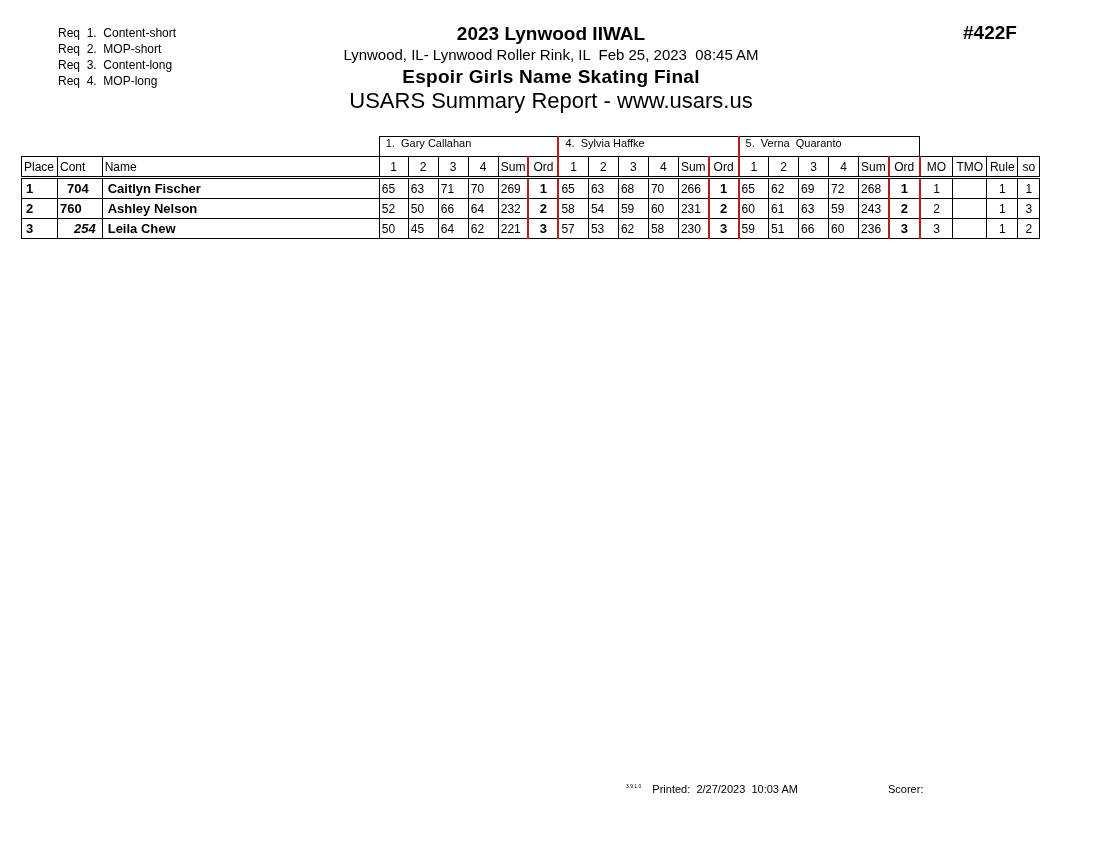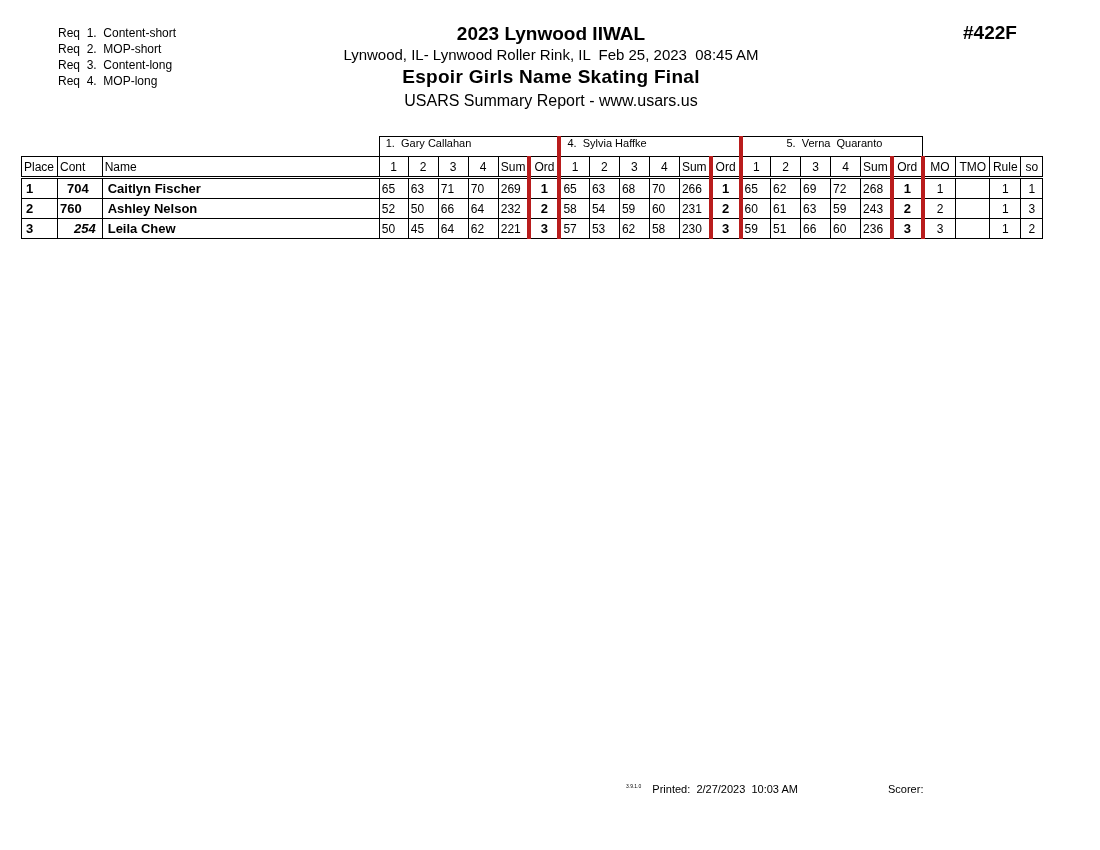--- a/index.html
+++ b/index.html
@@ -3,31 +3,31 @@
 <meta charset="utf-8">
 <style>
   html, body { margin:0; padding:0; background:#fff; }
   body { width:1100px; height:850px; position:relative; font-family:"Liberation Sans", sans-serif; color:#000; overflow:hidden; }
   .reqs { position:absolute; left:23px; top:25px; font-size:12px; line-height:16px;margin-left:35px; }
   .reqs div { white-space:pre; }
   .hdr { position:absolute; left:300px; width:502px; top:22px; text-align:center; }
   .hdr .t1 { font-size:19px; font-weight:bold; line-height:24px; }
   .hdr .t2 { font-size:15px; line-height:18px; }
   .hdr .t3 { font-size:19px; font-weight:bold; line-height:26px; letter-spacing:0.3px; }
-  .hdr .t4 { font-size:16px; line-height:22px; }
+  .hdr .t4 { font-size:22px; line-height:22px; }
   .evno { position:absolute; left:963px; top:22px; font-size:19px; font-weight:bold; }
 
   table.res { position:absolute; left:21px; top:136px; border-collapse:collapse; font-size:12px; }
   table.res td { border:1px solid #000; padding:0 2px; height:19px; white-space:nowrap; }
   table.res tr.jrow td { height:19px; }
   table.res tr.jrow td.blank { border:none; }
   table.res tr.colhdr td { border-bottom:3px double #000; }
   table.res td.c { text-align:center; }
   table.res td.b { font-weight:bold; font-size:13px; }
-  table.res td.thickl { border-left:4px solid #b91c1c; }
+  table.res td.thickl { border-left:2px solid #b91c1c; }
   table.res td.judge { text-align:left; padding-left:6px; vertical-align:top; height:18px; font-size:11px; }
   .footer { position:absolute; top:783px; left:626px; font-size:11px; }
   .footer .ver { font-size:5px; vertical-align:top; margin-right:8px; }
   .scorer { position:absolute; top:783px; left:888px; font-size:11px; }
 </style>
 </head>
 <body>
 
 <div class="reqs">
   <div>Req  1.  Content-short</div>
@@ -70,21 +70,21 @@
     <col style="width:33px">
       <col style="width:34px">
       <col style="width:31px">
       <col style="width:22px">
   </colgroup>
   <tbody>
       <tr class="jrow">
     <td class="blank" colspan="3"></td>
     <td class="judge" colspan="6" style="white-space:pre;">1.  Gary Callahan</td>
     <td class="judge thickl" colspan="6" style="white-space:pre;">4.  Sylvia Haffke</td>
-    <td class="judge thickl" colspan="6" style="white-space:pre;text-align:center;">5.  Verna  Quaranto</td>
+    <td class="judge thickl" colspan="6" style="white-space:pre;">5.  Verna  Quaranto</td>
     <td class="blank" colspan="4" style="border-left:1px solid #000;"></td>
   </tr>
   <tr class="colhdr">
     <td>Place</td>
     <td>Cont</td>
     <td>Name</td>
 
     <td class="c">1</td>
     <td class="c">2</td>
     <td class="c">3</td>

